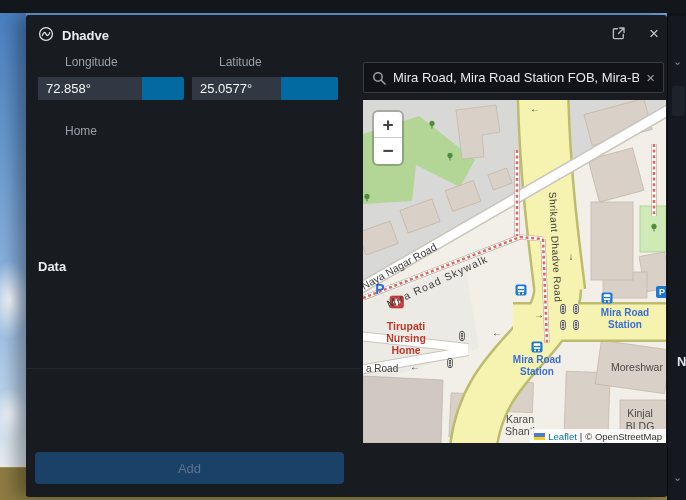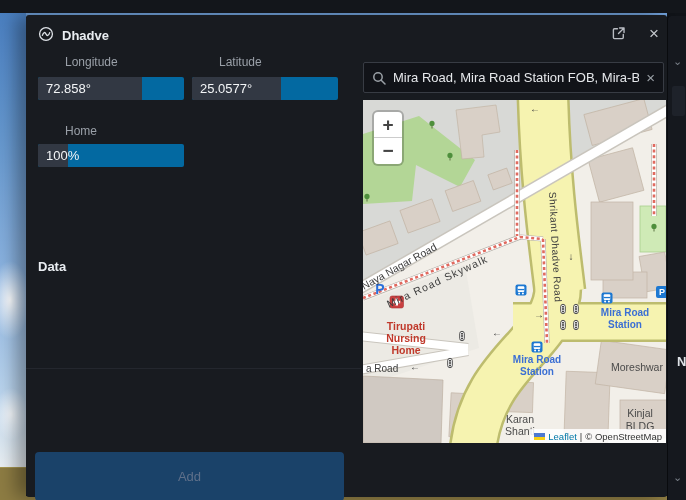--- a/index.html
+++ b/index.html
@@ -42,21 +42,21 @@
   .fld-input { position:absolute; width:146px; height:23px; background:#0369a1; border-radius:2px;
     display:flex; align-items:center; overflow:hidden; cursor:text; }
   .in-lon { left:12px; top:62px; } .in-lat { left:166px; top:62px; } .in-scale { left:12px; top:129px; }
   .sel { background:#323843; height:100%; display:flex; align-items:center; padding-left:8px;
     color:#f3f5f7; font-size:13px; font-weight:500; }
   .in-lon .sel { min-width:104px; } .in-lat .sel { min-width:89px; }
   .suffix { color:#f3f5f7; font-size:13px; font-weight:500; }
 
   .data-label { position:absolute; left:12px; top:244px; font-size:13px; font-weight:600; color:#e9edf1; }
   .divider { position:absolute; left:0; top:353px; width:335px; height:1px; background:#24272e; }
-  .add-btn { position:absolute; left:9px; top:437px; width:309px; height:49px; background:#1a4269;
+  .add-btn { position:absolute; left:9px; top:437px; width:309px; height:32px; background:#1a4269;
     border:none; border-radius:4px; color:#5f708a; font-size:13px; font-weight:500; cursor:default;
     font-family:"Liberation Sans", sans-serif; }
 
   
   .search-box { position:absolute; left:337px; top:47px; width:301px; height:31px; background:#111318;
     border:1px solid #383c44; border-radius:2px; display:flex; align-items:center; padding:0 8px; gap:7px; }
   .search-box input { flex:1; background:transparent; border:none; outline:none; color:#e6e8eb;
     font-size:13px; font-weight:500; font-family:"Liberation Sans", sans-serif; min-width:0; }
   .search-clear { color:#9aa0a6; font-size:15px; cursor:pointer; line-height:1; }
 
@@ -107,24 +107,20 @@
 
   <div class="fld-label lbl-lon">Longitude</div>
   <div class="fld-label lbl-lat">Latitude</div>
   <div class="fld-input in-lon">
     <span class="sel">72.858°</span>
   </div>
   <div class="fld-input in-lat">
     <span class="sel">25.0577°</span>
   </div>
   <div class="fld-label lbl-scale">Home</div>
-  <div class="fld-input in-scale">
-    <span class="sel">100</span>
-    <span class="suffix">%</span>
-  </div>
 
   <div class="data-label">Data</div>
   <div class="divider"></div>
   <button class="add-btn">Add</button>
 
   <div class="search-box">
     <svg width="14" height="14" viewBox="0 0 14 14">
       <circle cx="6" cy="6" r="4.2" fill="none" stroke="#9aa0a6" stroke-width="1.5"></circle>
       <line x1="9.2" y1="9.2" x2="13" y2="13" stroke="#9aa0a6" stroke-width="1.5" stroke-linecap="round"></line>
     </svg>

